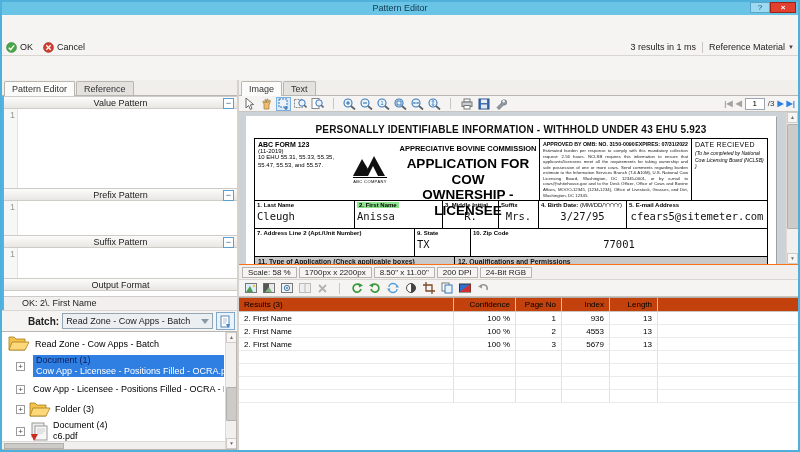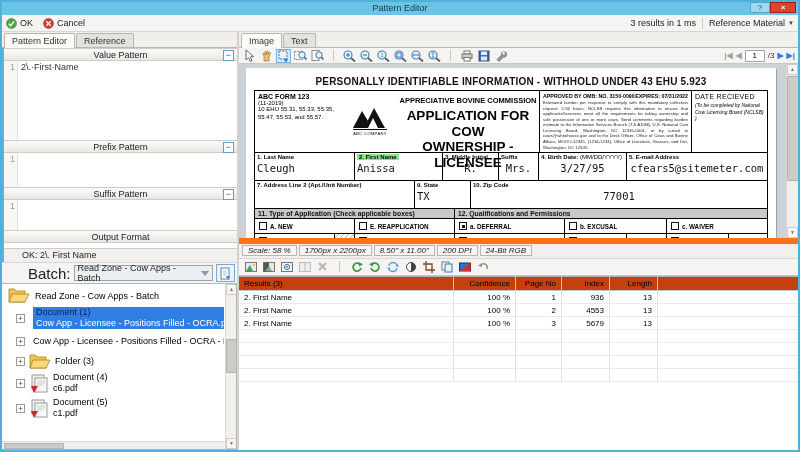--- a/index.html
+++ b/index.html
@@ -1,20 +1,20 @@
 <!DOCTYPE html>
 <html><head>
 <meta charset="utf-8">
 <style>
   * { margin:0; padding:0; box-sizing:border-box; font-family:"Liberation Sans", sans-serif; }
   html,body { background:#888; }
   #window {
     position:relative; width:800px; height:452px; margin:0 auto;
     border:2px solid #4fb0da; background:#f5f4f2; overflow:hidden;
-    display:flex; flex-direction:column;
+    display:flex; flex-direction:column;gap:24px;
   }
   
   .titlebar { height:13px; background:#69c4e6; position:relative; flex:0 0 13px; }
   .titlebar .title { position:absolute; left:0; right:0; text-align:center; font-size:9px; color:#12394e; line-height:13px; }
   .tb-btns { position:absolute; right:2px; top:0; display:flex; }
   .tb-help { width:20px; height:11px; background:#9ed9f2; border:1px solid #5ba4c6; color:#13506e; font-size:8px; text-align:center; line-height:9px; }
   .tb-close { width:26px; height:11px; background:#e1402f; border:1px solid #9c2318; color:#fff; font-size:8px; font-weight:bold; text-align:center; line-height:9px; }
   
   .cmdbar { flex:0 0 17px; background:#f5f4f2; border-bottom:1px solid #d9d6d2; display:flex; align-items:center; padding:0 4px; font-size:9px; color:#222; }
   .cmd { display:flex; align-items:center; gap:3px; margin-right:10px; cursor:default; }
@@ -39,21 +39,21 @@
   .editor { background:#fff; display:flex; font-family:"DejaVu Sans Mono", monospace; font-size:9px; }
   .editor .gutter { flex:0 0 14px; background:#f7f7f6; color:#9a9a9a; text-align:right; padding:1px 2px 0 0; border-right:1px solid #e4e2de; }
   .editor .code { padding:1px 0 0 3px; color:#333; white-space:pre; }
   .ed-value { flex:0 0 79px; }
   .ed-prefix { flex:0 0 34px; }
   .ed-suffix { flex:0 0 30px; }
   .outgap { flex:0 0 5px; background:#fff; }
   .statusline { flex:0 0 14px; background:#f1f0ee; border-top:1px solid #cfccc7; font-size:9px; color:#222; padding:1px 18px; }
   
   .batchrow { flex:0 0 21px; display:flex; align-items:center; background:#f5f4f2; padding:1px 2px; gap:3px; border-top:1px solid #d9d6d2; }
-  .batchrow .lbl { font-size:15px; color:#222; font-weight:normal;padding-left:24px; }
+  .batchrow .lbl { font-size:10px; color:#222; font-weight:bold;padding-left:24px; }
   .combobox { flex:1; height:16px; background:#eceff1; border:1px solid #93a5b2; display:flex; align-items:center; font-size:9px; padding:0 3px; color:#222; }
   .combobox .cv { flex:1; }
   .funnel { width:0; height:0; border-left:4px solid transparent; border-right:4px solid transparent; border-top:5px solid #8899a8; }
   .batchbtn { width:19px; height:18px; border:1px solid #7faacc; background:#eaf3fb; display:flex; align-items:center; justify-content:center; }
   
   .treewrap { flex:1; position:relative; background:#fff; border:1px solid #b9b6b1; border-left:none; overflow:hidden; }
   .tree { position:absolute; inset:2px 12px 8px 2px; overflow:hidden; font-size:9px; }
   .troot { display:flex; align-items:center; gap:5px; margin:2px 0 4px 4px; }
   .titem { display:flex; align-items:center; gap:4px; margin:3px 0 3px 12px; }
   .expander { width:9px; height:9px; border:1px solid #9a9a9a; background:#fff; font-size:8px; line-height:7px; text-align:center; color:#444; flex:0 0 9px; }
@@ -74,21 +74,21 @@
   .vtoolbar { flex:0 0 16px; background:#f5f4f2; border-bottom:1px solid #c9c6c2; display:flex; align-items:center; padding:0 3px; gap:2px; }
   .tico { width:15px; height:14px; display:flex; align-items:center; justify-content:center; }
   .tico.active { border:1px solid #7ab0e0; background:#dceaf8; }
   .vtoolbar .spacer { flex:1; }
   .nav { display:flex; align-items:center; gap:3px; font-size:9px; }
   .navbtn { color:#a5a29d; font-size:8px; font-weight:bold; }
   .navbtn.en { color:#2f7fe0; }
   .navpage { width:20px; height:12px; border:1px solid #9aa7b2; font-size:8px; text-align:center; padding:0; }
   .navtotal { font-size:8px; color:#333; }
   
-  .viewer { flex:1; background:#ccd2d6; position:relative; overflow:hidden; border-bottom:6px solid #f97316; }
+  .viewer { flex:1; background:#ccd2d6; position:relative; overflow:hidden; border-bottom:1px solid #f97316; }
   .page { position:absolute; left:7px; top:4px; width:530px; height:400px; background:#fff; box-shadow:1px 1px 0 #9aa0a4; padding:6px 8px 0; overflow:hidden; }
   .banner { text-align:center; font-size:10px; font-weight:bold; color:#111; margin:2px 0 3px; letter-spacing:0.2px; }
   .formbox { border:1.5px solid #000; }
   .fhdr { display:flex; border-bottom:1.5px solid #000; height:62px; }
   .fh1 { flex:0 0 88px; padding:2px 3px; }
   .fh1 .fa { font-size:7px; font-weight:bold; }
   .fh1 .fb { font-size:6px; }
   .fh1 .fc { font-size:6px; line-height:1.25; }
   .fhlogo { flex:0 0 54px; display:flex; flex-direction:column; align-items:center; justify-content:center; }
   .fhlogo .cap { font-size:4px; border-top:1px solid #000; padding-top:1px; letter-spacing:0.4px; }
@@ -116,21 +116,21 @@
   .cbcell { display:flex; align-items:center; gap:3px; padding:0 2px 0 4px; border-right:1px solid #000; overflow:hidden; }
   .cbcell.last { border-right:none; }
   .cb { width:8px; height:8px; border:1px solid #111; background:#fff; flex:0 0 8px; }
   .cb.on { padding:1.5px; }
   .cb.on::after { content:""; display:block; width:100%; height:100%; background:#111; }
   .cblab { font-size:6.3px; font-weight:bold; white-space:nowrap; }
   .catlab { font-size:5.8px; font-weight:bold; }
   .hatch { background:repeating-linear-gradient(135deg,#fff 0 2.5px,#bcbcbc 2.5px 3.5px); border-right:1px solid #000; }
   .viewer .sb-v { width:12px; }
   
-  .statbar { flex:0 0 15px; background:#f1f0ee; display:flex; align-items:center; gap:2px; padding:0 3px; border-bottom:1px solid #d9d6d2;font-style:italic; }
+  .statbar { flex:0 0 15px; background:#f1f0ee; display:flex; align-items:center; gap:2px; padding:0 3px; border-bottom:1px solid #d9d6d2; }
   .seg { border:1px solid #b8b5b0; background:#f6f5f3; font-size:8px; color:#222; padding:0 5px; height:11px; line-height:10px; }
   
   .imgtools { flex:0 0 17px; background:#f5f4f2; border-bottom:1px solid #c9c6c2; display:flex; align-items:center; gap:3px; padding:0 4px; }
   
   .results { flex:1; background:#fff; border-top:1px solid #b2afaa; overflow:hidden; font-size:8px; }
   .rrow { display:flex; height:13px; line-height:13px; }
   .rhdr { background:#c2410c; border-bottom:1px solid #c9c6c2; height:14px; line-height:14px; }
   .rc { border-right:1px solid #e3e1dd; padding:0 5px; overflow:hidden; white-space:nowrap; }
   .rhdr .rc { border-right:1px solid #c9c6c2; }
   .rc.c0 { flex:0 0 215px; }
@@ -186,21 +186,20 @@
         <div class="tab">Reference</div>
       </div>
 
       <div class="patpanel">
         <div class="sechdr">
           <span class="t">Value Pattern</span>
           <span class="collapsebtn">−</span>
         </div>
         <div class="editor ed-value">
           <div class="gutter">1</div>
-          <div class="code">2\.·First·Name</div>
         </div>
 
         <div class="sechdr">
           <span class="t">Prefix Pattern</span>
           <span class="collapsebtn">−</span>
         </div>
         <div class="editor ed-prefix">
           <div class="gutter">1</div>
           <div class="code"></div>
         </div>

